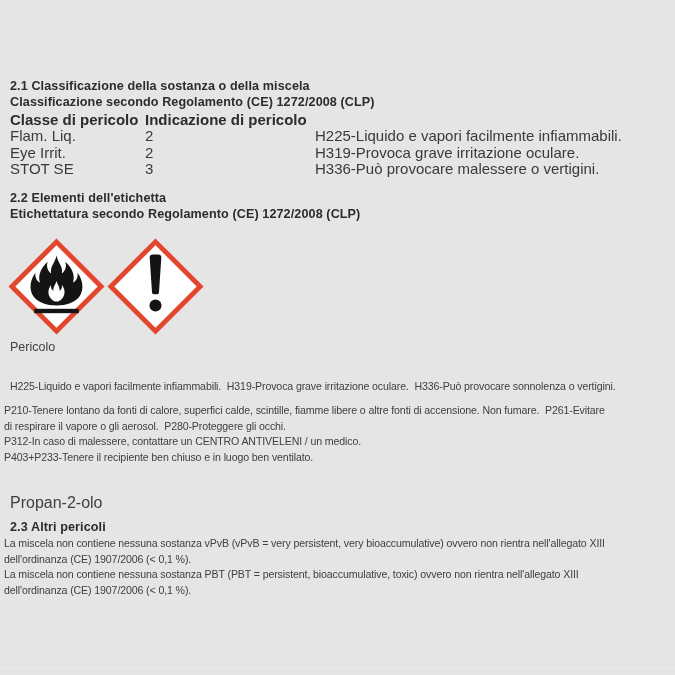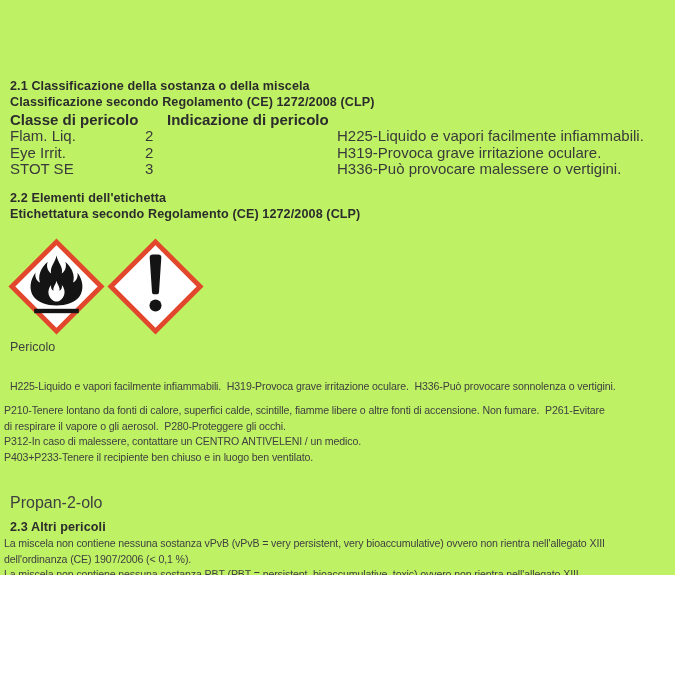--- a/index.html
+++ b/index.html
@@ -4,43 +4,43 @@
 <style>
   html, body { margin: 0; padding: 0; }
   body {
     width: 675px; height: 675px;
     background: #ffffff;
     font-family: "Liberation Sans", "DejaVu Sans", sans-serif;
     color: #3a3a3a;
   }
   .page {
     position: relative;
-    width: 675px; height: 575px;
-    background: #bef264;
+    width: 675px; height: 675px;
+    background: #e5e5e5;
     overflow: hidden;
   }
   .abs { position: absolute; white-space: pre; }
   .h-bold {
     left: 10px;
     font-size: 12.6px;
     font-weight: bold;
     color: #2c2c2c;
     letter-spacing: 0.1px;
   }
   .hazard-table {
     position: absolute;
     left: 10px; top: 112px;
     font-size: 15px;
     color: #3a3a3a;
   }
   .t-row { display: flex; line-height: 16.4px; white-space: pre; }
   .t-row.head { font-weight: bold; color: #2c2c2c; }
   .t-c1 { width: 135px; flex: 0 0 135px; }
   .t-c2 { width: 170px; flex: 0 0 170px; }
-  .t-c3 { flex: 1 1 auto; margin-left: 22px; }
+  .t-c3 { flex: 1 1 auto; }
   .body-line {
     left: 10px;
     font-size: 10.6px;
     letter-spacing: -0.12px;
     color: #404040;
     line-height: 15.6px;
   }
   .block { position: absolute; left: 4px; }
   .block .body-line { position: static; white-space: pre; }
   .pictogram { position: absolute; width: 97px; height: 97px; }

